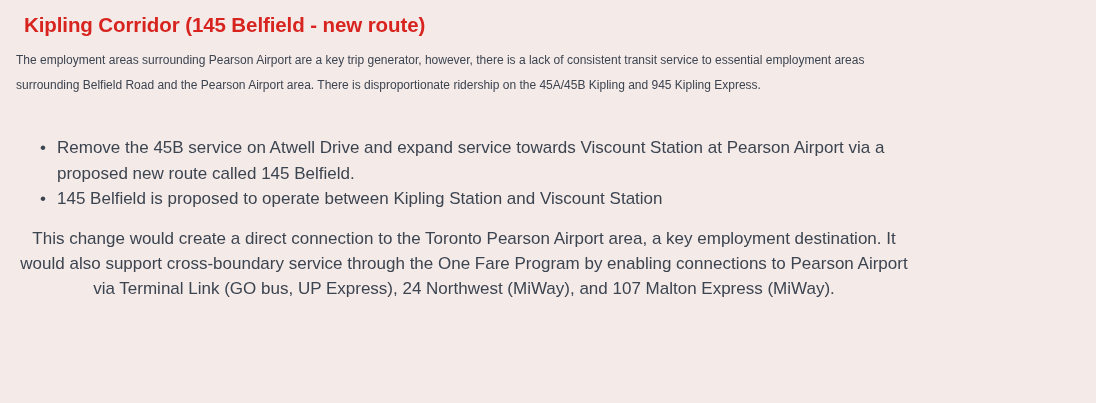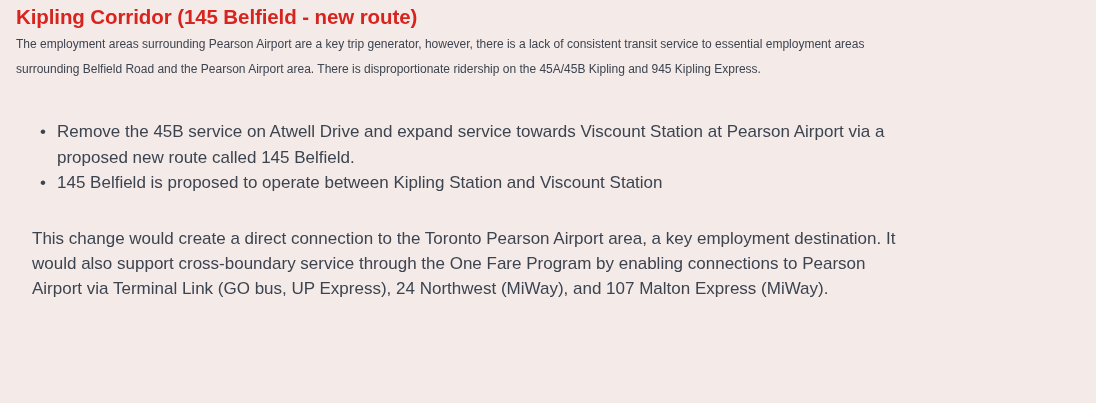--- a/index.html
+++ b/index.html
@@ -26,21 +26,21 @@
     left: 16px;
     top: 0;
     width: 900px;
   }
   .section-heading {
     color: #d8241f;
     font-weight: bold;
     font-size: 20.5px;
     line-height: 26px;
     letter-spacing: -0.1px;
-    margin: 0;
+    margin: 8px;
     padding-top: 4px;
     white-space: nowrap;
   }
   .body-para {
     color: #3c4450;
     font-size: 12px;
     line-height: 25.2px;
     margin: 0;
     padding-top: 2px;
     text-align: left;
@@ -72,22 +72,23 @@
     font-size: 17px;
     line-height: 25.2px;
   }
   .after-list-gap {
     height: 15px;
   }
   .final-para {
     color: #3c4450;
     font-size: 17px;
     line-height: 25.2px;
-    margin: 16px;
+    margin: 0;
     max-width: 896px;
+    text-align: center;
   }
   .intro-para {
     max-width: 897px;
   }
 </style>
 </head>
 <body>
 
 <div class="page">
   <div class="content">

